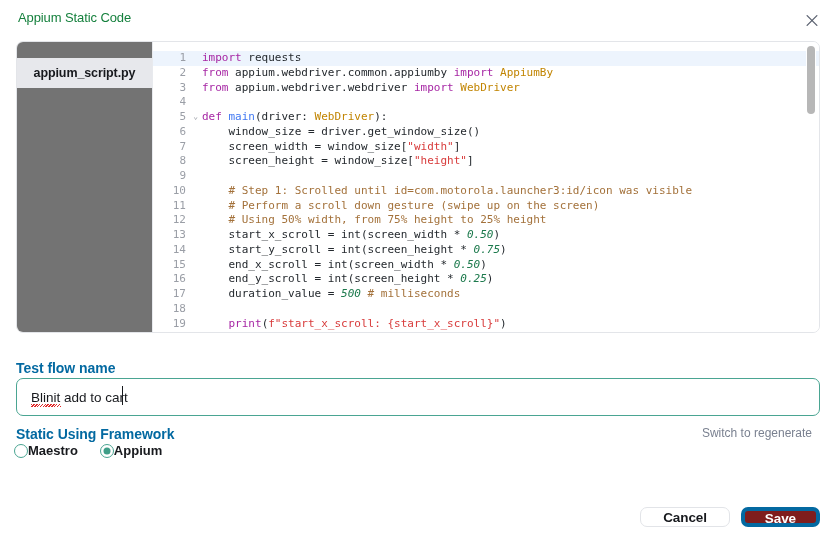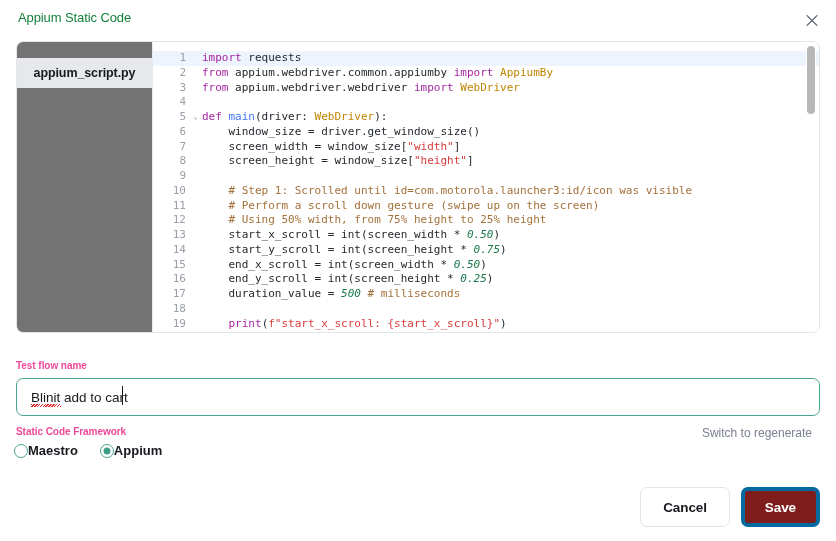--- a/index.html
+++ b/index.html
@@ -126,23 +126,23 @@
     top: 0; left: 1px;
     width: 8px; height: 68px;
     background: #b7b7b7;
     border-radius: 4px;
   }
 
   
   .field-label {
     position: absolute;
     left: 16px;
-    font-size: 10px;
+    font-size: 14px;
     font-weight: bold;
-    color: #ec4899;
+    color: #0369a1;
     letter-spacing: -0.05px;
   }
   #lbl-flow { top: 360px; }
   .flow-input {
     position: absolute;
     left: 16px; top: 378px;
     width: 804px; height: 38px;
     border: 1.6px solid #4aa592;
     border-radius: 7px;
     background: #ffffff;
@@ -212,21 +212,21 @@
 
   
   .footer {
     position: absolute;
     right: 16px; bottom: 14px;
     display: flex;
     align-items: center;
     gap: 11px;
   }
   .btn {
-    height: 40px;
+    height: 20px;
     border-radius: 7px;
     font-family: "Liberation Sans", sans-serif;
     font-size: 13.5px;
     font-weight: bold;
     cursor: pointer;
     padding: 0 22px;
     letter-spacing: -0.1px;
   }
   .btn-cancel {
     background: #ffffff;
@@ -288,21 +288,21 @@
         <div class="vthumb"></div>
       </div>
     </div>
   </div>
 
   <div class="field-label" id="lbl-flow">Test flow name</div>
   <input class="flow-input" value="Blinit add to cart" style="">
   <div class="spell-underline"></div>
   <div class="caret"></div>
 
-  <div class="field-label" id="lbl-framework">Static Code Framework</div>
+  <div class="field-label" id="lbl-framework">Static Using Framework</div>
   <div class="regen-link">Switch to regenerate</div>
 
   <div class="radio-row">
     <div class="radio-item">
       <span class="radio-dot"></span>
       <span class="radio-label">Maestro</span>
     </div>
     <div class="radio-item">
       <span class="radio-dot checked"></span>
       <span class="radio-label">Appium</span>

